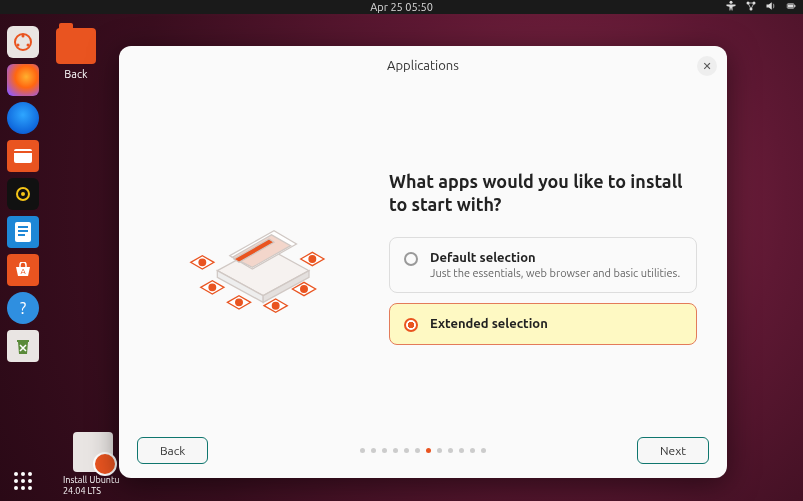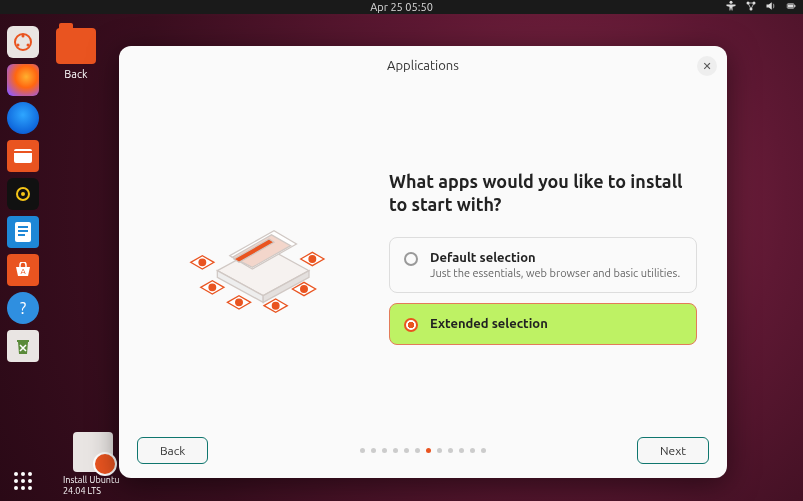--- a/index.html
+++ b/index.html
@@ -46,21 +46,21 @@
       display: flex; flex-direction: column;
     }
     .inst-header { position: relative; text-align: center; padding: 12px 0; font-size: 13px; color: #333; }
     .close-btn { position: absolute; right: 10px; top: 10px; width: 20px; height: 20px; border-radius: 50%;
       background: #eee; display:flex; align-items:center; justify-content:center; font-size:11px; color:#555; cursor:pointer; }
     .inst-body { flex: 1; display: flex; padding: 0 20px; }
     .illu { width: 240px; display:flex; align-items:center; justify-content:center; }
     .right-col { flex: 1; padding: 0 10px 0 10px; }
     .question { font-size: 18px; font-weight: 700; color: #222; margin: 86px 0 20px; line-height:1.3; }
     .opt { border: 1px solid #ddd; border-radius: 8px; padding: 12px 14px; display:flex; gap:12px; align-items:flex-start; margin-bottom: 10px; cursor:pointer; }
-    .opt.selected { border-color: #e37b5a; background: #bef264; }
+    .opt.selected { border-color: #e37b5a; background: #fef9c3; }
     .radio { width: 14px; height: 14px; border-radius: 50%; border: 2px solid #999; margin-top:2px; flex-shrink:0; }
     .opt.selected .radio { border-color: #e95420; background: radial-gradient(circle, #e95420 0 45%, #fff 50% 100%); }
     .opt-title { font-size: 13px; font-weight: 600; color: #222; }
     .opt-desc { font-size: 11px; color: #666; margin-top: 2px; line-height:1.3; }
     .inst-footer { display:flex; align-items:center; padding: 14px 18px; }
     .btn { border:1px solid #0f766e; background:#f7f7f7; border-radius:6px; padding: 6px 22px; font-size:12px; color:#333; cursor:pointer; }
     .dots { flex:1; display:flex; justify-content:center; gap:6px; }
     .dot { width:5px; height:5px; border-radius:50%; background:#ccc; }
     .dot.active { background:#e95420; }
     .iso-laptop { width: 150px; height: 160px; position: relative; }

